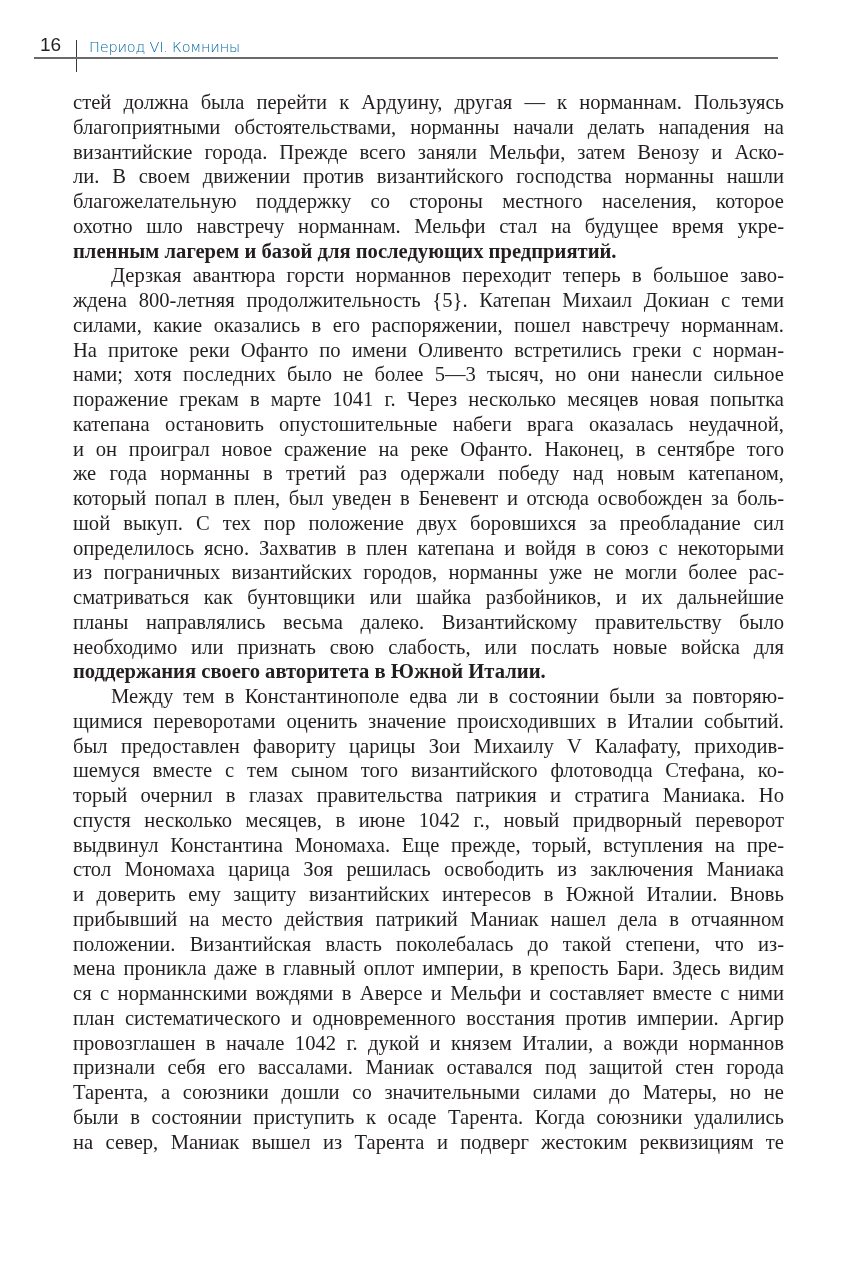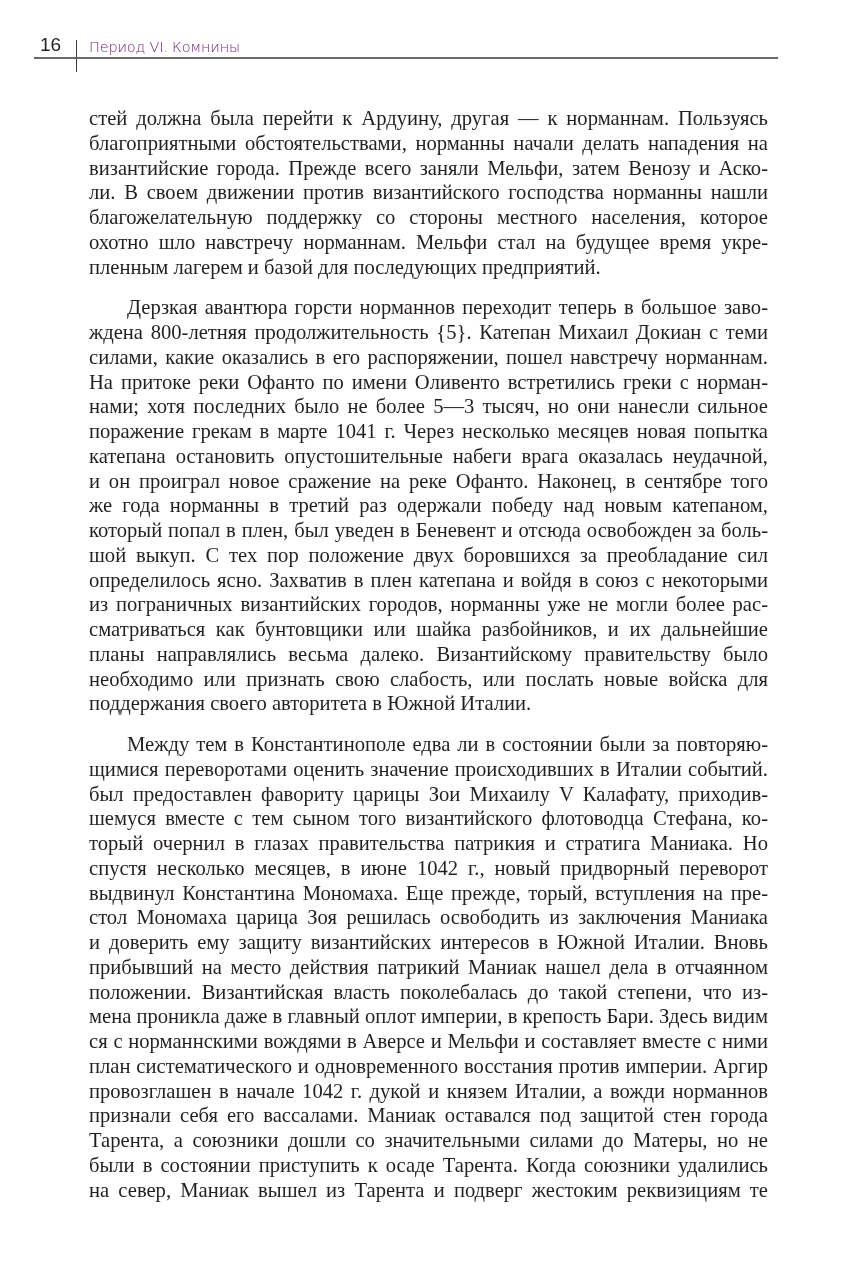--- a/index.html
+++ b/index.html
@@ -39,21 +39,21 @@
     height: 32px;
     background: #3a3a3a;
   }
   .head-title {
     position: absolute;
     left: 89px;
     top: 38px;
     font-family: "DejaVu Sans", sans-serif;
     font-size: 14.5px;
     line-height: 18px;
-    color: #701a75;
+    color: #0369a1;
     font-weight: 300;
     letter-spacing: -0.2px;
   }
   .head-hrule {
     position: absolute;
     left: 34px;
     top: 57px;
     width: 744px;
     height: 2px;
     background: #6a6a6a;
@@ -64,34 +64,35 @@
     top: 90px;
     width: 711px;
     font-family: "Liberation Serif", "DejaVu Serif", serif;
     font-size: 20.6px;
     line-height: 24.75px;
     color: #231f20;
     text-align: justify;
     hyphens: manual;
   }
   .text-body p {
-    margin: 16px;
+    margin: 0;
     padding: 0;
     text-align: justify;
   }
   .line {
     display: block;
     text-align: justify;
     text-align-last: justify;
     white-space: nowrap;
     height: 24.75px;
     overflow: visible;
   }
   .line.last {
     text-align-last: left;
+    font-weight: bold;
   }
   .line.first-indent {
     padding-left: 38px;
   }
 </style>
 </head>
 <body>
 
 <header class="running-head">
   <span class="page-number">16</span>

